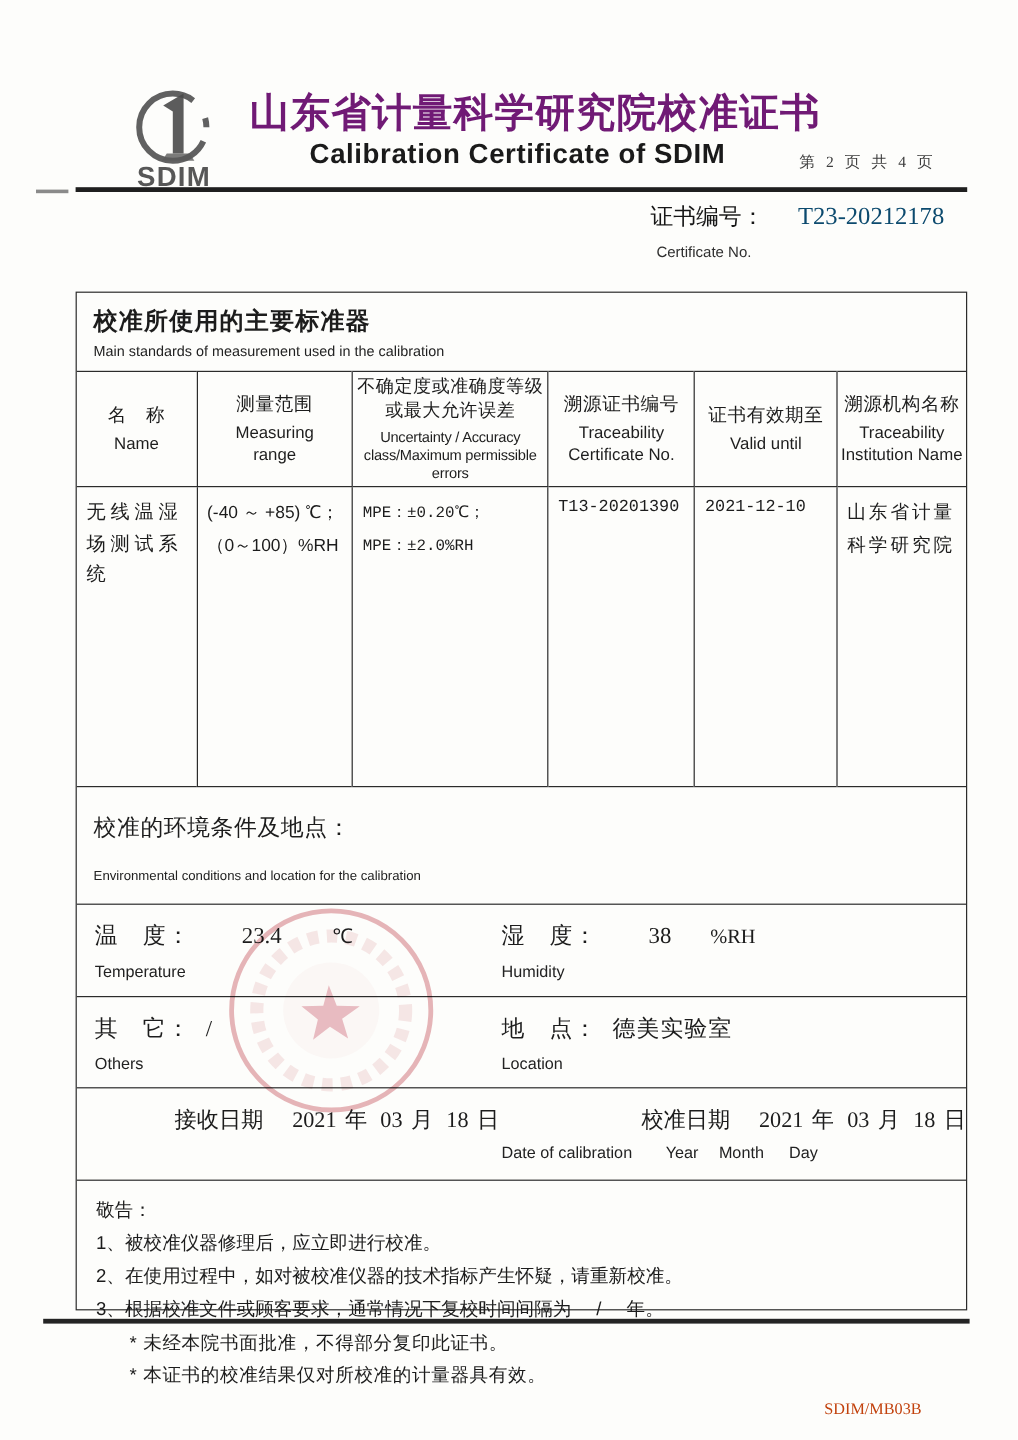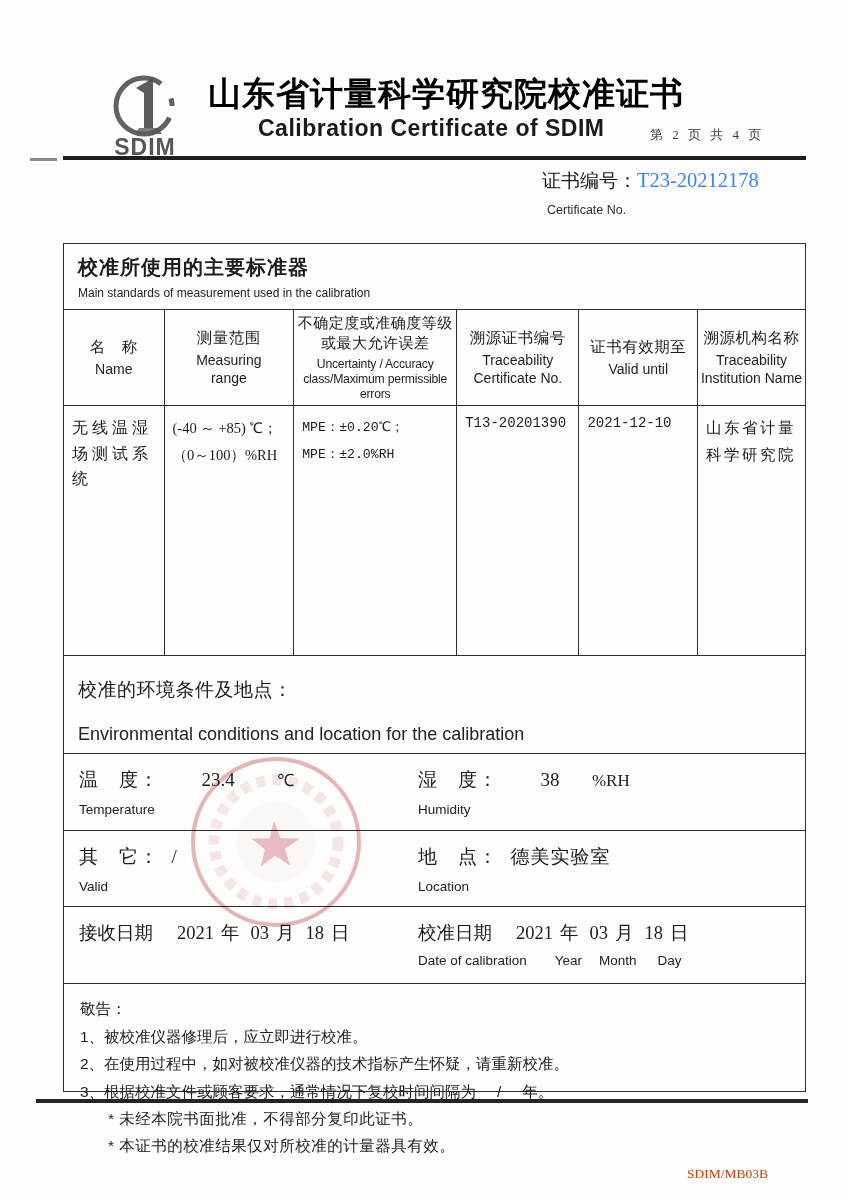--- a/index.html
+++ b/index.html
@@ -6,39 +6,39 @@
   html,body { background:#ffffff; }
   .page {
     position:relative; width:848px; height:1200px;
     background:#fdfdfb; overflow:hidden;
     font-family:"Liberation Sans", sans-serif; color:#1c1c1c;
   }
   
   .logo { position:absolute; left:106px; top:68px; width:80px; height:92px; }
   .title-cn {
     position:absolute; left:208px; top:72px;
-    font-size:33px; font-weight:bold; letter-spacing:1px; color:#000000;
+    font-size:33px; font-weight:bold; letter-spacing:1px; color:#701a75;
     font-family:"Liberation Serif", serif; white-space:nowrap;
   }
   .title-en {
     position:absolute; left:258px; top:115px;
     font-size:23px; font-weight:bold; letter-spacing:0.5px; color:#1a1a1a;
     white-space:nowrap;
     text-align:right;
   }
   .page-line {
-    position:absolute; left:650px; top:126px;
+    position:absolute; left:666px; top:126px;
     font-size:13px; letter-spacing:3px; color:#3d3d3d;
     font-family:"Liberation Serif", serif; white-space:nowrap;
   }
   .header-rule { position:absolute; left:63px; top:156px; width:743px; height:4px; background:#1f1f1f; }
   .header-rule-dash { position:absolute; left:30px; top:158px; width:27px; height:3px; background:#8a8a8a; }
   .cert-no-line { position:absolute; left:542px; top:168px; white-space:nowrap; }
   .cert-no-line .lbl { font-size:19px; color:#161616; }
-  .cert-no-line .val { font-size:20.5px; font-family:"Liberation Serif", serif; color:#3b82f6; }
+  .cert-no-line .val { font-size:20.5px; font-family:"Liberation Serif", serif; color:#0c4a6e;margin-left:28px; }
   .cert-no-en { position:absolute; left:547px; top:203px; font-size:12.5px; color:#2e2e2e; }
 
   
   .main-box {
     position:absolute; left:63px; top:243px; width:743px; height:849px;
     border:1.6px solid #2b2b2b; background:transparent;
   }
   .sec-std-title { height:65px; padding:10px 14px 0 14px; }
   .sec-title-cn { font-size:20px; font-weight:bold; letter-spacing:1px; }
   .sec-title-en { font-size:12px; margin-top:5px; color:#222; }
@@ -51,40 +51,40 @@
     height:88px; border-bottom:1.6px solid #2b2b2b;
     font-weight:normal; vertical-align:middle; text-align:center; padding:3px 2px;
   }
   .th-cn { display:block; font-size:15.5px; line-height:1.35; letter-spacing:0.5px; }
   .th-en { display:block; font-size:14px; line-height:1.25; margin-top:3px; color:#1e1e1e; }
   .th-en.narrow { max-width:86px; margin-left:auto; margin-right:auto; }
   th.c3 .th-cn { font-size:15px; }
   th.c3 .th-en { font-size:12.2px; letter-spacing:-0.2px; }
   .std-table tbody td { height:250px; vertical-align:top; padding:9px 6px 0 8px; }
   td.d-name { font-size:16px; letter-spacing:4px; line-height:1.6; padding-left:11px; }
-  td.d-range { font-family:Liberation Serif, serif; font-size:14.5px; line-height:1.85; }
+  td.d-range { font-family:Liberation Sans, sans-serif; font-size:14.5px; line-height:1.85; }
   td.d-mpe { font-family:"Liberation Mono", monospace; font-size:13.2px; line-height:2.0; }
   td.d-cert, td.d-valid { font-family:"Liberation Mono", monospace; font-size:14px; padding-left:10px; }
   td.d-inst { font-size:15.5px; letter-spacing:2.5px; line-height:1.7; padding-left:10px; }
 
   .sec-env { height:97px; padding:21px 14px 0 14px; }
   .env-title-cn { font-size:19px; letter-spacing:0.5px; }
-  .env-title-en { font-size:18px; margin-top:21px; color:#222; }
+  .env-title-en { font-size:11px; margin-top:21px; color:#222; }
 
   .two-col { display:flex; border-top:1.6px solid #2b2b2b; }
   .two-col .cl { width:47.5%; padding:13px 0 0 15px; }
   .two-col .cr { flex:1; padding:13px 0 0 2px; }
   .row-th { height:77px; } .row-ol { height:76px; } .row-dates { height:77px; }
   .f-label { font-size:19px; letter-spacing:1px; }
   .f-value { font-size:19px; font-family:"Liberation Serif", serif; }
   .f-unit  { font-size:17px; font-family:"Liberation Serif", serif; }
   .gap-lg { margin-left:38px; } .gap-md { margin-left:28px; } .gap-sm { margin-left:8px; }
   .f-en { display:block; font-size:13.5px; margin-top:9px; color:#222; }
 
-  .d-cnline { font-size:18.5px; white-space:nowrap; }
+  .d-cnline { font-size:18.5px; white-space:nowrap;text-align:right; }
   .d-cnline .num { font-family:"Liberation Serif", serif; font-size:18.5px; margin-left:11px; }
   .d-cnline .num.first { margin-left:24px; }
   .d-cnline .u { margin-left:7px; }
   .d-enline { font-size:13.5px; margin-top:8px; color:#222; white-space:nowrap; }
   .d-enline .ey { margin-left:28px; } .d-enline .em { margin-left:17px; } .d-enline .ed { margin-left:21px; }
 
   .sec-notice { border-top:1.6px solid #2b2b2b; padding:11px 16px 0 16px;
     font-size:15.5px; line-height:27.5px; }
   .blank-slot { display:inline-block; min-width:46px; text-align:center;
     border-bottom:1.3px solid #222; line-height:17px; }
@@ -202,21 +202,21 @@
         <span class="f-value gap-lg">38</span>
         <span class="f-unit gap-md">%RH</span>
         <span class="f-en">Humidity</span>
       </div>
     </div>
 
     <div class="two-col row-ol">
       <div class="cl">
         <span class="f-label">其　它：</span>
         <span class="f-value gap-sm">/</span>
-        <span class="f-en">Valid</span>
+        <span class="f-en">Others</span>
       </div>
       <div class="cr">
         <span class="f-label">地　点：</span>
         <span class="f-label gap-sm">德美实验室</span>
         <span class="f-en">Location</span>
       </div>
     </div>
 
     <div class="two-col row-dates">
       <div class="cl">

